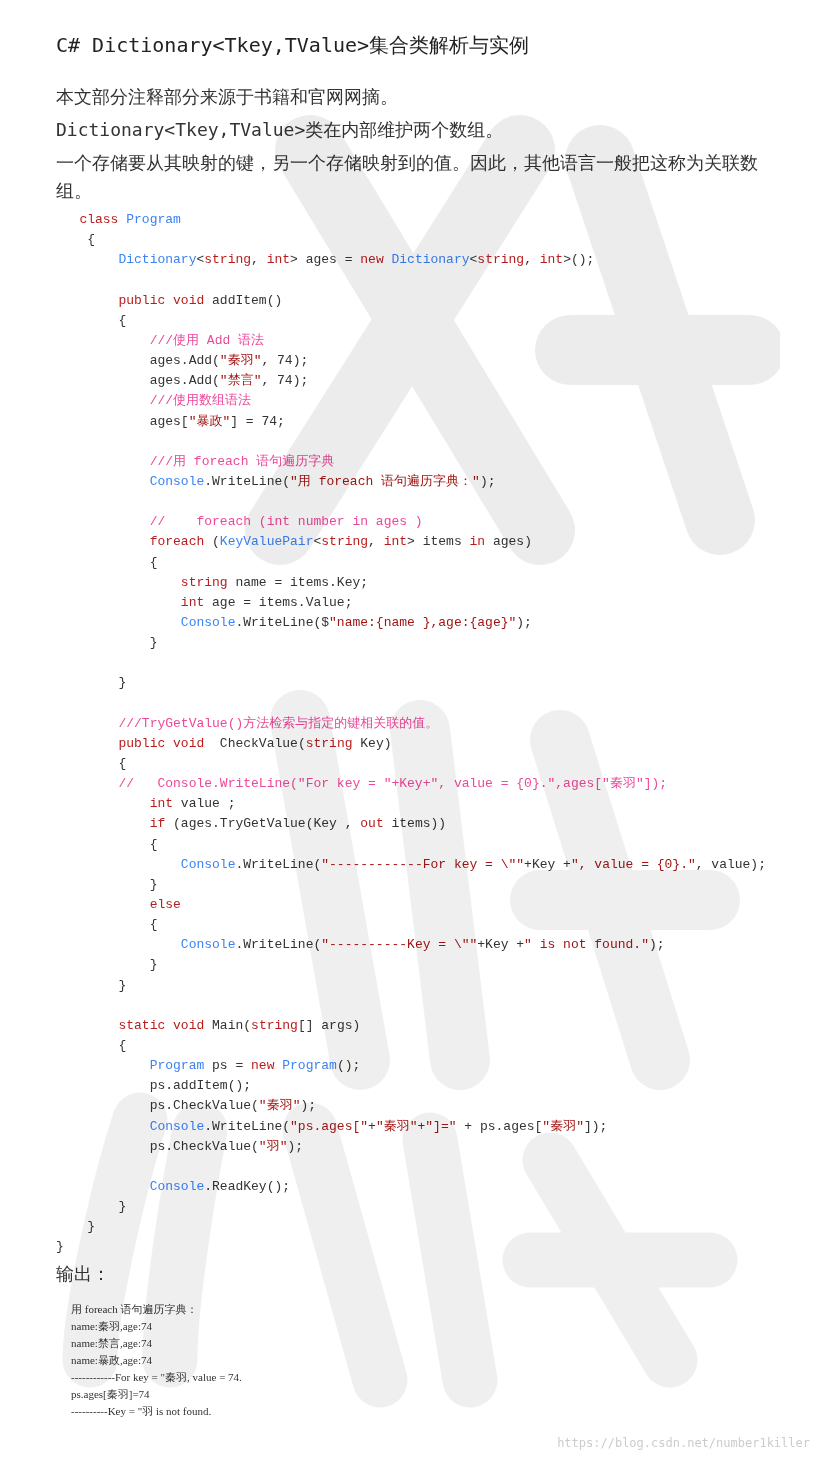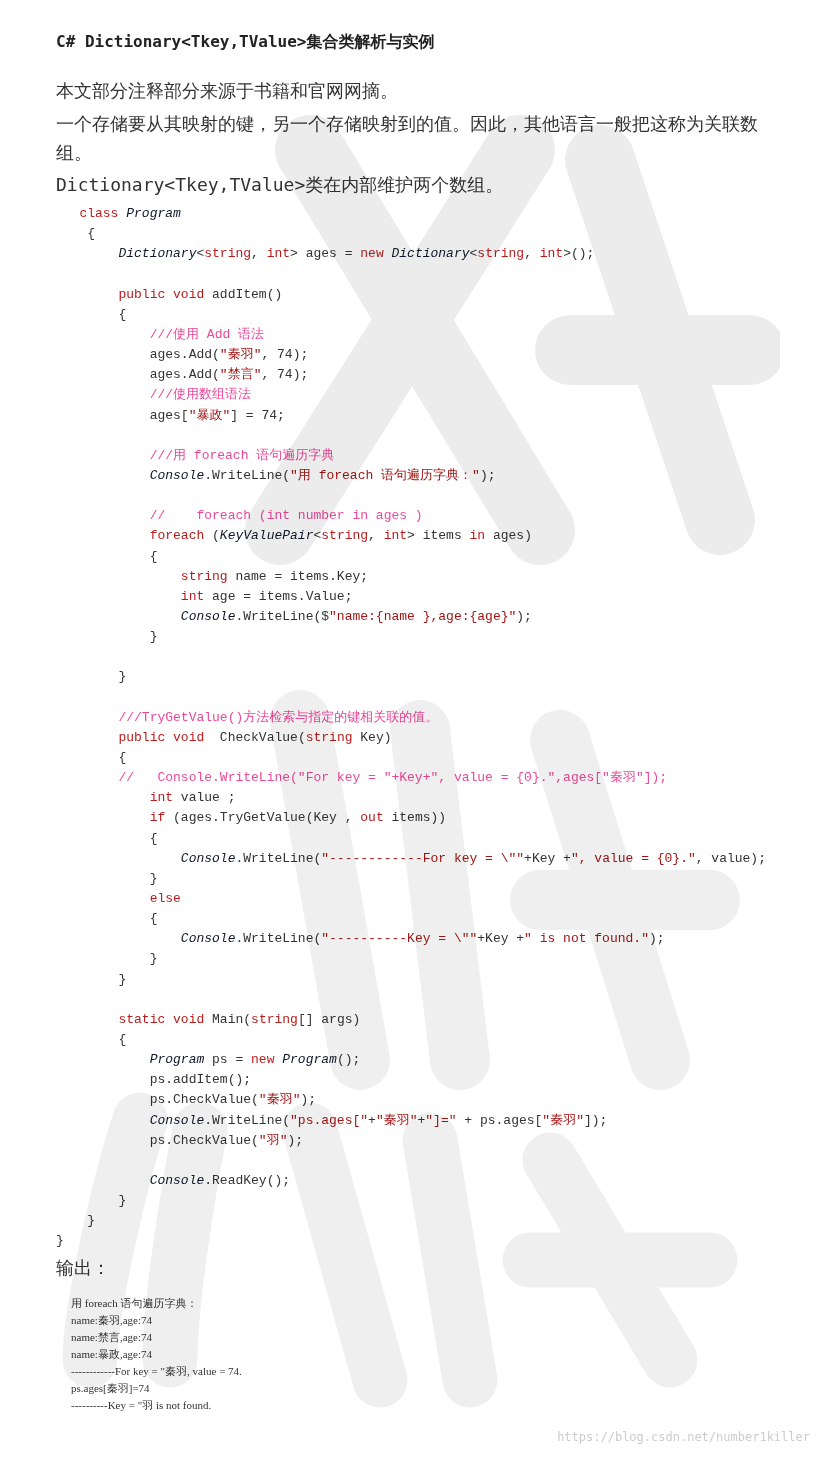--- a/index.html
+++ b/index.html
@@ -7,41 +7,41 @@
       padding: 32px 56px 20px 56px;
       font-family: "Microsoft YaHei", "PingFang SC", Consolas, monospace;
       font-size: 14px;
       color: #333;
       background: #fff;
       width: 822px;
       box-sizing: border-box;
       position: relative;
     }
     h1 {
-      font-size: 16px;
-      font-weight: bold;
+      font-size: 20px;
+      font-weight: normal;
       color: #222;
       margin: 0 0 24px 0;
     }
     .intro {
       font-size: 18px;
       line-height: 1.6;
       color: #333;
       margin-bottom: 4px;
     }
     pre.code {
       font-family: Consolas, "Courier New", monospace;
       font-size: 13px;
       line-height: 1.55;
       white-space: pre-wrap;
       margin: 2px 0;
       color: #333;
     }
     .kw   { color: #b91c1c; }  
-    .type { color: #0f172a; font-style: italic; }  
+    .type { color: #3b82f6; }  
     .str  { color: #a31515; }  
     .com  { color: #ec4899; }
     .section-label {
       font-size: 18px;
       margin-top: 4px;
     }
     .output {
       font-family: Liberation Serif, serif;
       font-size: 11px;
       line-height: 1.55;
@@ -89,22 +89,22 @@
       <path d="M400 80 L440 320"></path>
     <path d="M520 100 L640 300"></path>
       <path d="M500 200 L680 200"></path>
   </g>
 </svg>
 
 <h1>C# Dictionary&lt;Tkey,TValue&gt;集合类解析与实例</h1>
 
 <div>
   <div class="intro">本文部分注释部分来源于书籍和官网网摘。</div>
+  <div class="intro">Dictionary&lt;Tkey,TValue&gt;类在内部维护两个数组。</div>
   <div class="intro">一个存储要从其映射的键，另一个存储映射到的值。因此，其他语言一般把这称为关联数组。</div>
-  <div class="intro">Dictionary&lt;Tkey,TValue&gt;类在内部维护两个数组。</div>
 </div>
 
 <pre class="code">   <span class="kw">class</span> <span class="type">Program</span>
     {
         <span class="type">Dictionary</span>&lt;<span class="kw">string</span>, <span class="kw">int</span>&gt; <span>ages = </span><span class="kw">new</span> <span class="type">Dictionary</span>&lt;<span class="kw">string</span>, <span class="kw">int</span>&gt;();
 
         <span class="kw">public</span> <span class="kw">void</span><span> addItem()</span>
         {
             <span class="com">///使用 Add 语法</span>
             <span>ages.Add(</span><span class="str">"秦羽"</span><span>, 74);</span>

